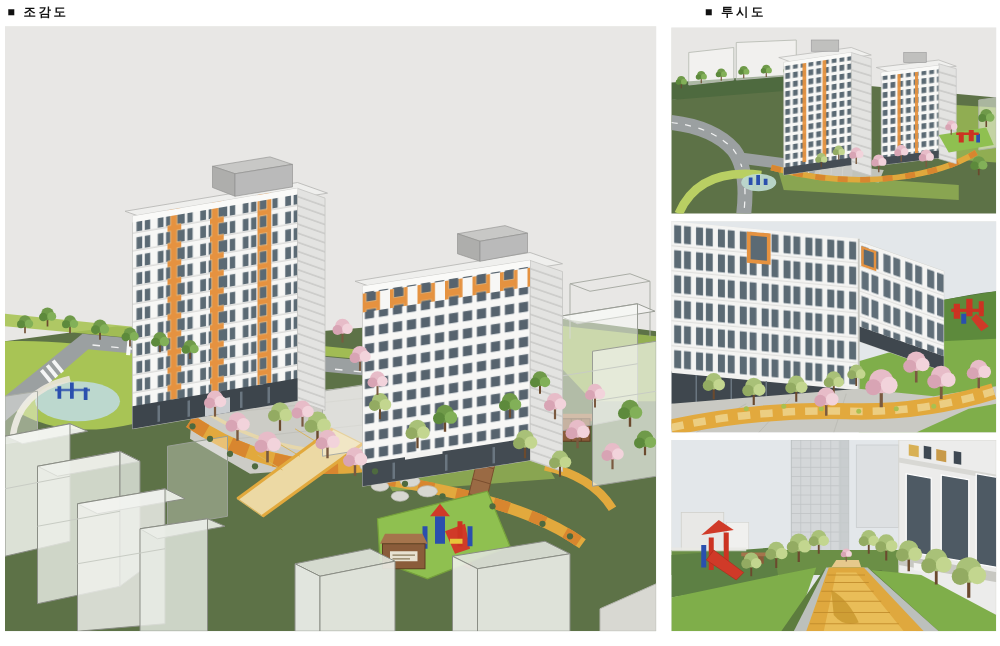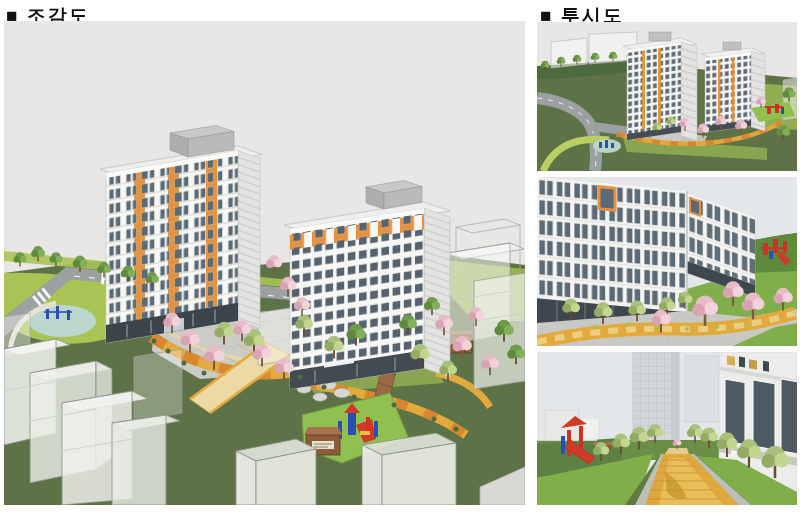--- a/index.html
+++ b/index.html
@@ -1,21 +1,21 @@
 <!DOCTYPE html>
 <html><head>
 <meta charset="utf-8">
 <style>
   html,body{margin:0;padding:0;background:#fff;}
   .page{position:relative;width:800px;height:517px;background:#ffffff;overflow:hidden;
         font-family:"Liberation Sans",sans-serif;}
-  .section-label{position:absolute;top:3px;font-size:19px;font-weight:bold;color:#111;
+  .section-label{position:absolute;top:3px;font-size:10px;font-weight:bold;color:#111;
         letter-spacing:2px;white-space:nowrap;}
   .label-left{left:6px;}
-  .label-right{left:540px;}
+  .label-right{left:564px;}
   figure.panel{position:absolute;margin:0;padding:0;overflow:hidden;background:#e8e7e5;}
   .p1{left:4px;top:21px;width:521px;height:484px;}
   .p2{left:537px;top:22px;width:260px;height:149px;}
   .p3{left:537px;top:177px;width:260px;height:169px;}
   .p4{left:537px;top:352px;width:260px;height:153px;}
   figure.panel svg{display:block;width:100%;height:100%;}
   .defs-holder{position:absolute;width:0;height:0;overflow:hidden;}
 </style>
 </head>
 <body>

